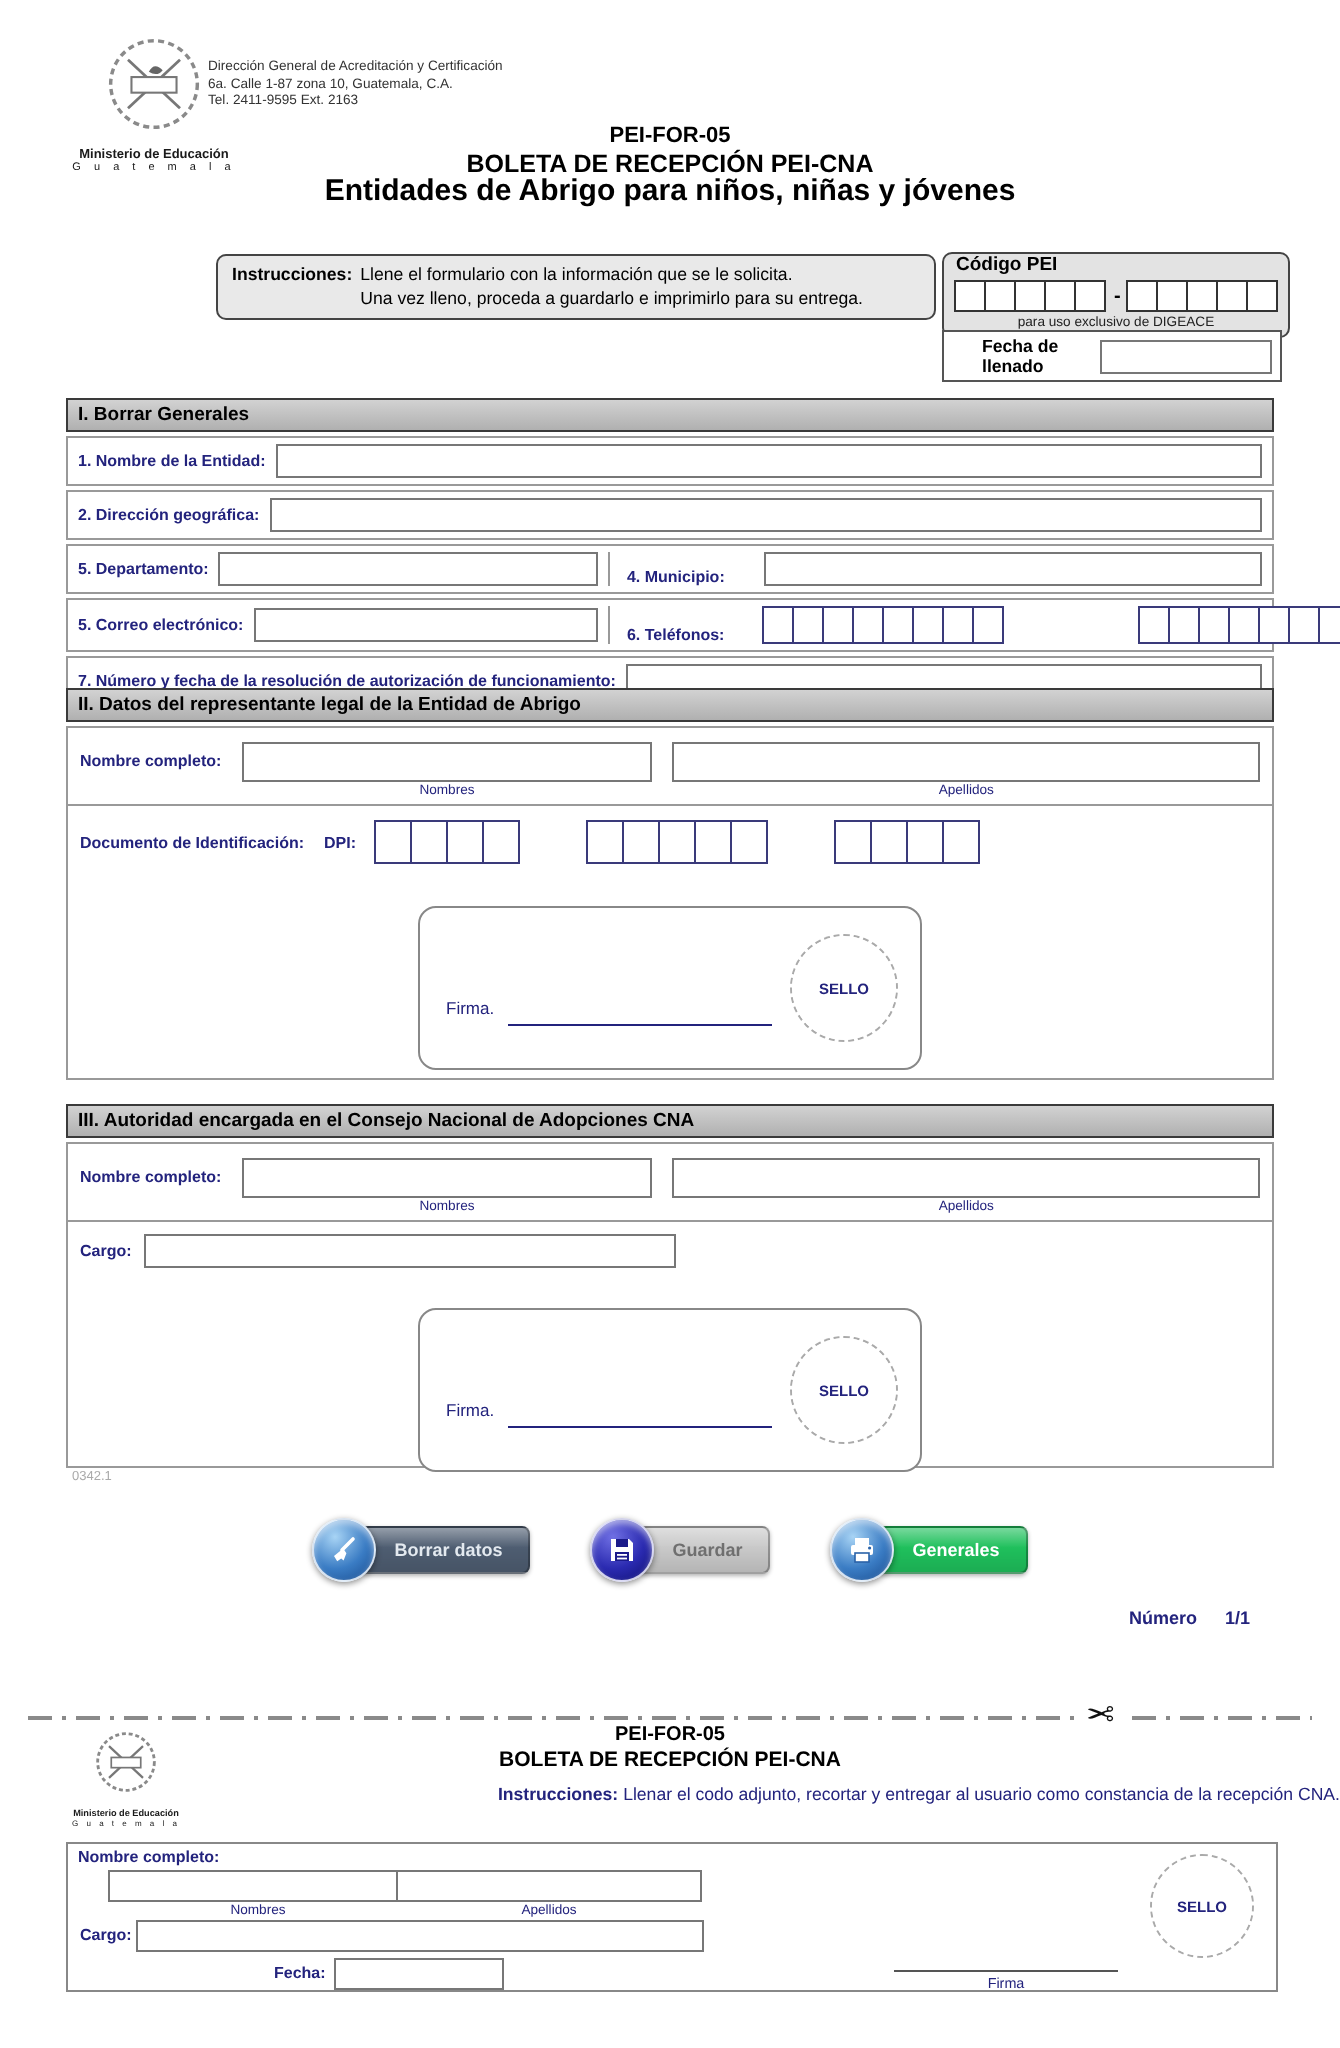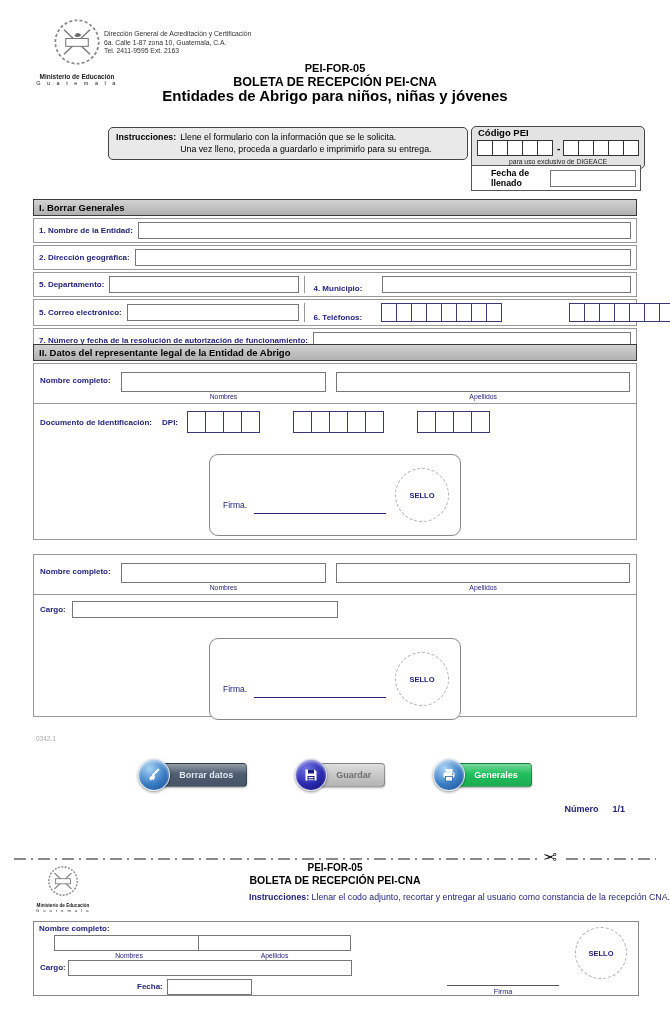--- a/index.html
+++ b/index.html
@@ -70,21 +70,21 @@
 
   .firmabox{width:250px;height:80px;border:1.2px solid #888;border-radius:9px;margin:14px auto 0;position:relative;background:#fff;}
   .firma-label{position:absolute;left:13px;bottom:25px;font-size:8.5px;color:#23237d;}
   .firma-line{position:absolute;left:44px;bottom:21px;width:132px;border-bottom:1.4px solid #23237d;}
   .sello{border:1.5px dashed #aaa;border-radius:50%;display:flex;align-items:center;justify-content:center;font-size:7.5px;font-weight:bold;color:#23237d;}
   .firmabox .sello{position:absolute;right:11px;top:13px;width:52px;height:52px;}
 
   .form-number{position:absolute;left:36px;top:735px;font-size:6.5px;color:#aaa;}
 
   
-  .buttons{position:absolute;left:0;top:759px;width:100%;display:flex;justify-content:center;gap:48px;}
+  .buttons{position:absolute;left:0;top:759px;width:100%;display:flex;justify-content:center;gap:30px;}
   .form-btn{display:flex;align-items:center;cursor:pointer;}
   .btn-icon{width:30px;height:30px;border-radius:50%;display:flex;align-items:center;justify-content:center;margin-right:-8px;position:relative;z-index:2;border:1px solid rgba(255,255,255,.8);box-shadow:inset 0 2px 3px rgba(255,255,255,.55),0 1px 3px rgba(0,0,0,.45);}
   .icon-blue{background:radial-gradient(circle at 35% 28%,#a8d4f5,#3a7cc4 55%,#184a8c);}
   .icon-navy{background:radial-gradient(circle at 35% 28%,#7070e4,#2a2ab0 55%,#0e0e6e);}
   .btn-pill{height:22px;display:flex;align-items:center;padding:0 13px 0 16px;border-radius:4px;font-size:9px;font-weight:bold;border:1px solid rgba(0,0,0,.28);background-image:linear-gradient(rgba(255,255,255,.40),rgba(255,255,255,0) 45%,rgba(0,0,0,.10));box-shadow:0 1px 2px rgba(0,0,0,.3);}
   .lbl-borrar{color:#e3e9ef;}
   .lbl-guardar{color:#6f6f6f;}
   .lbl-imprimir{color:#fff;}
 
   .pagina{position:absolute;right:45px;top:804px;font-size:9px;font-weight:bold;color:#23237d;display:flex;gap:14px;}
@@ -269,20 +269,21 @@
       </div>
       <div class="firmabox">
         <span class="firma-label">Firma.</span>
         <span class="firma-line"></span>
         <span class="sello">SELLO</span>
       </div>
     </div>
   </div>
 
   <div class="sec" id="sec3">
+    <div class="section-header">III.  Autoridad encargada en el Consejo Nacional de Adopciones CNA</div>
     <div class="sec-body">
       <div class="nrow">
         <span class="flabel">Nombre completo:</span>
         <span class="ncol1">
           <input style="">
           <div class="caption">Nombres</div>
         </span>
         <span class="ncol2">
           <input style="">
           <div class="caption">Apellidos</div>

